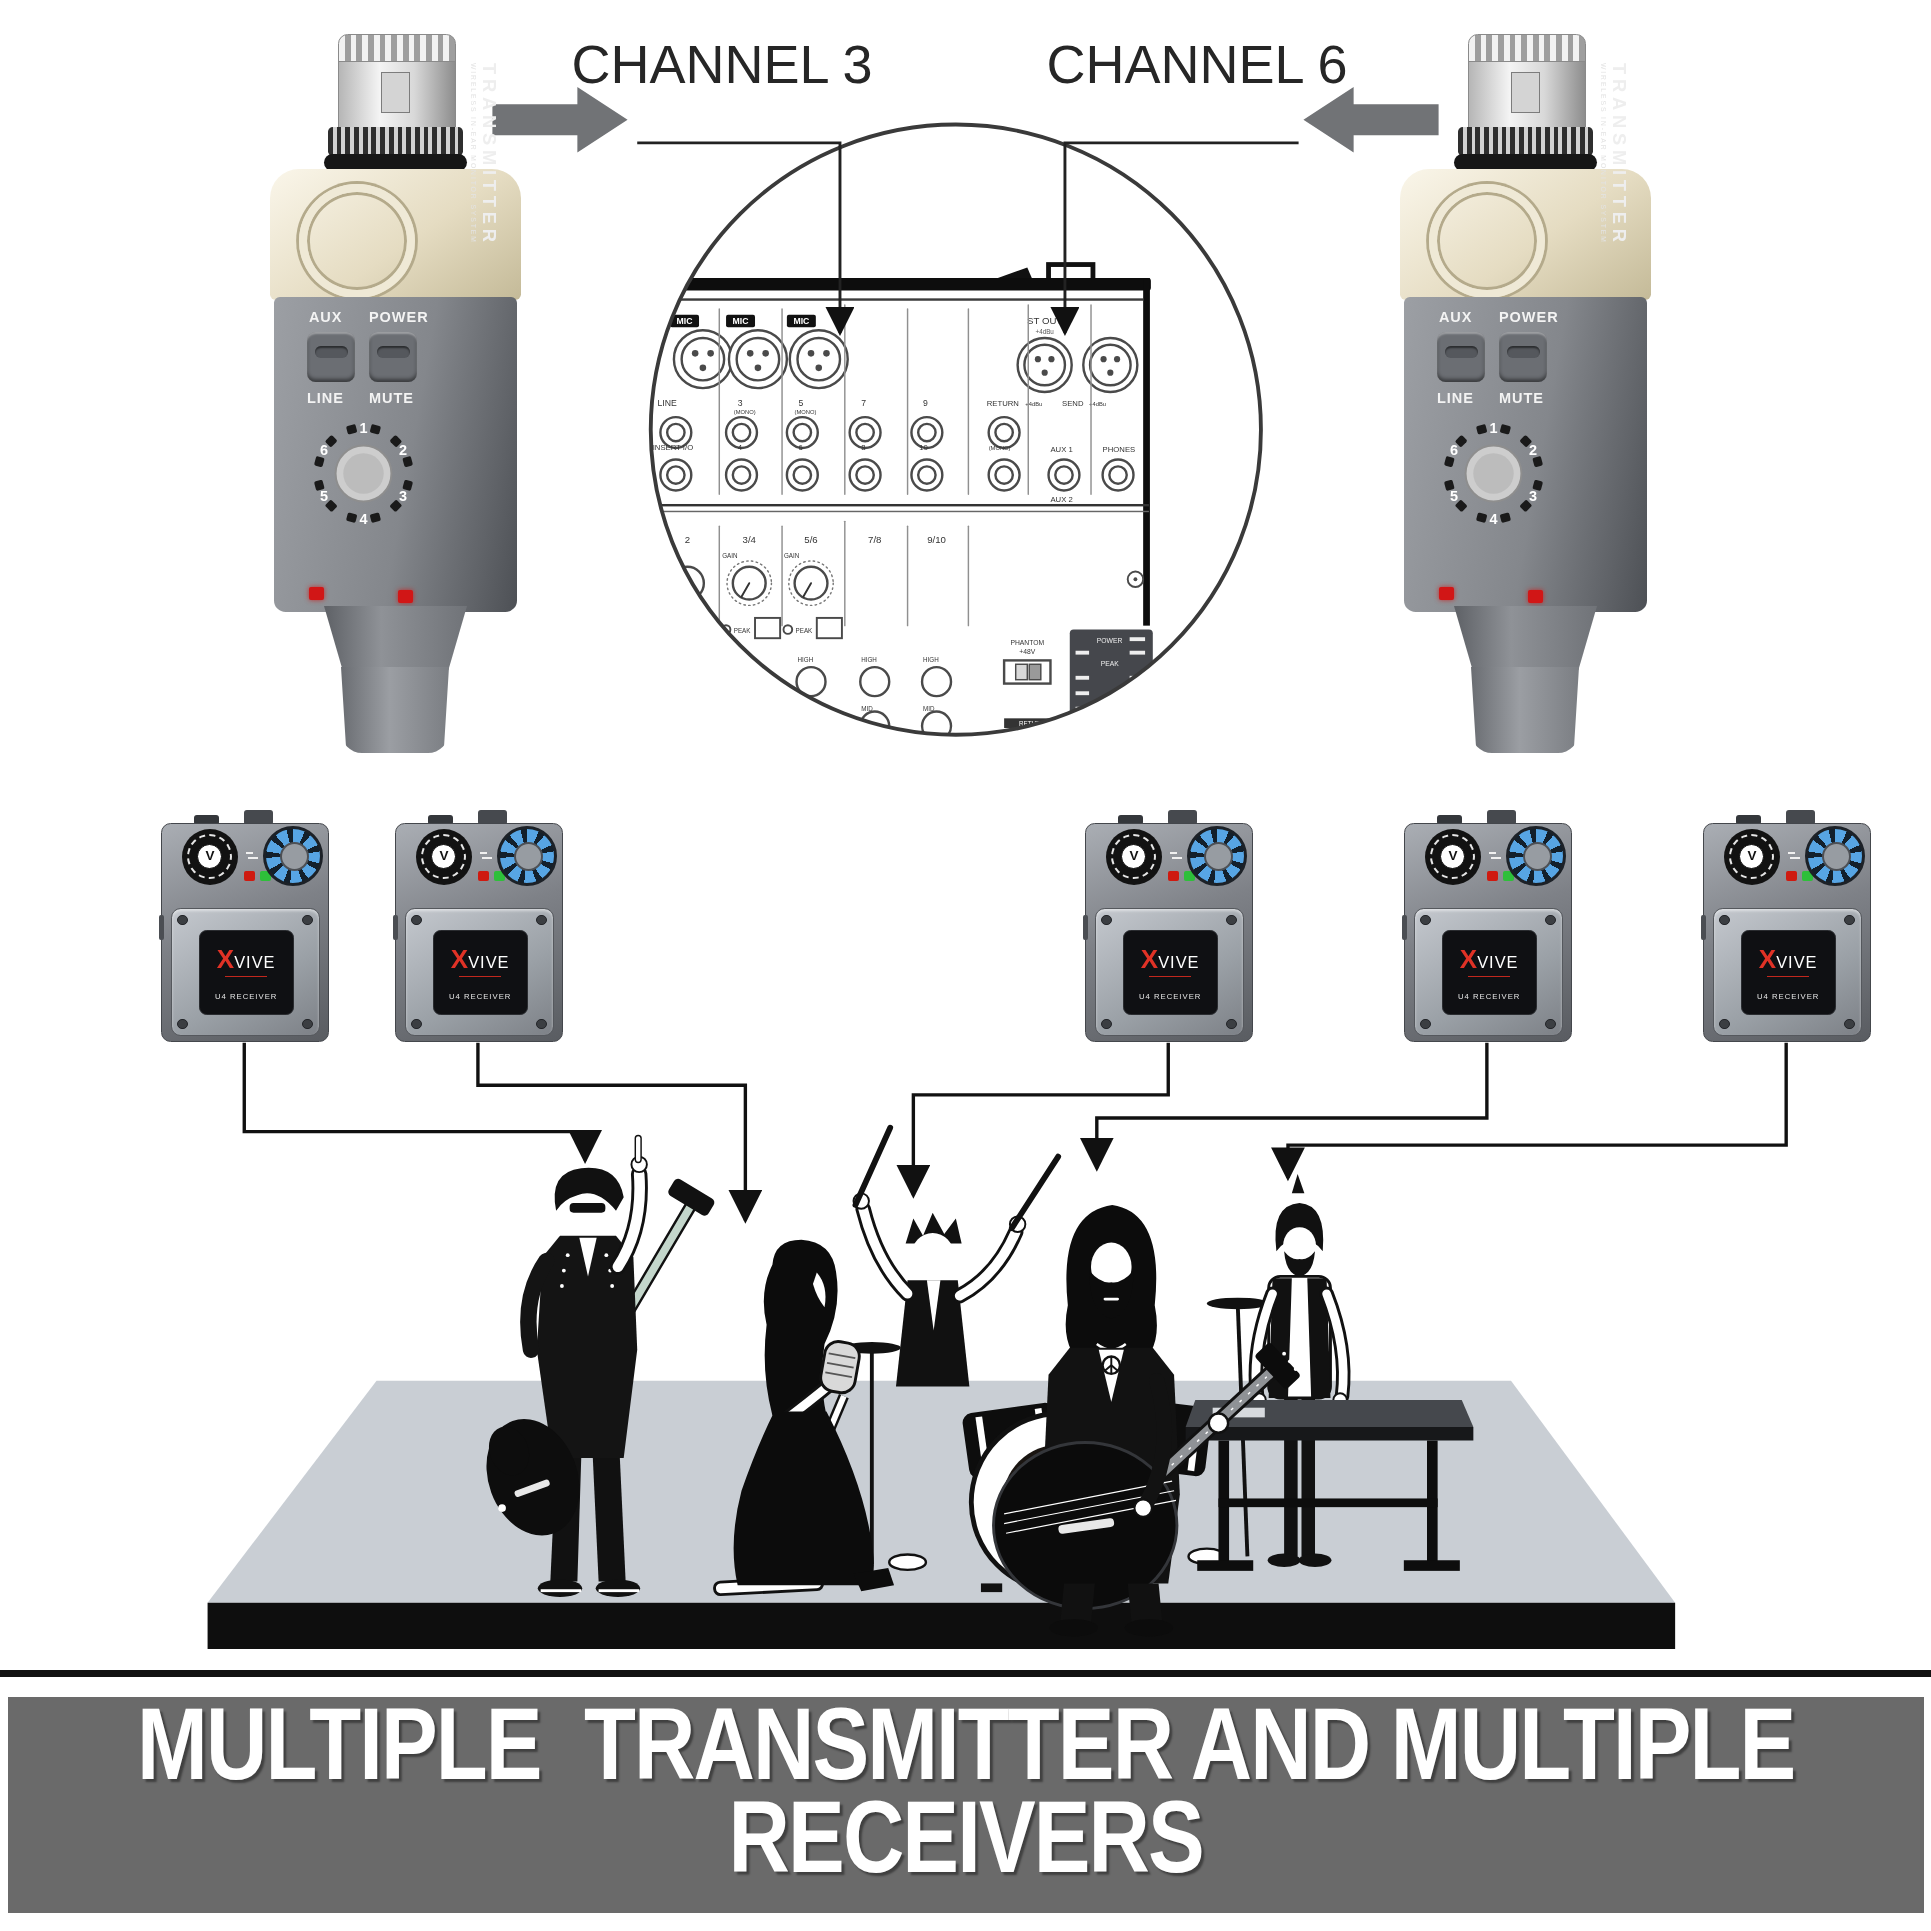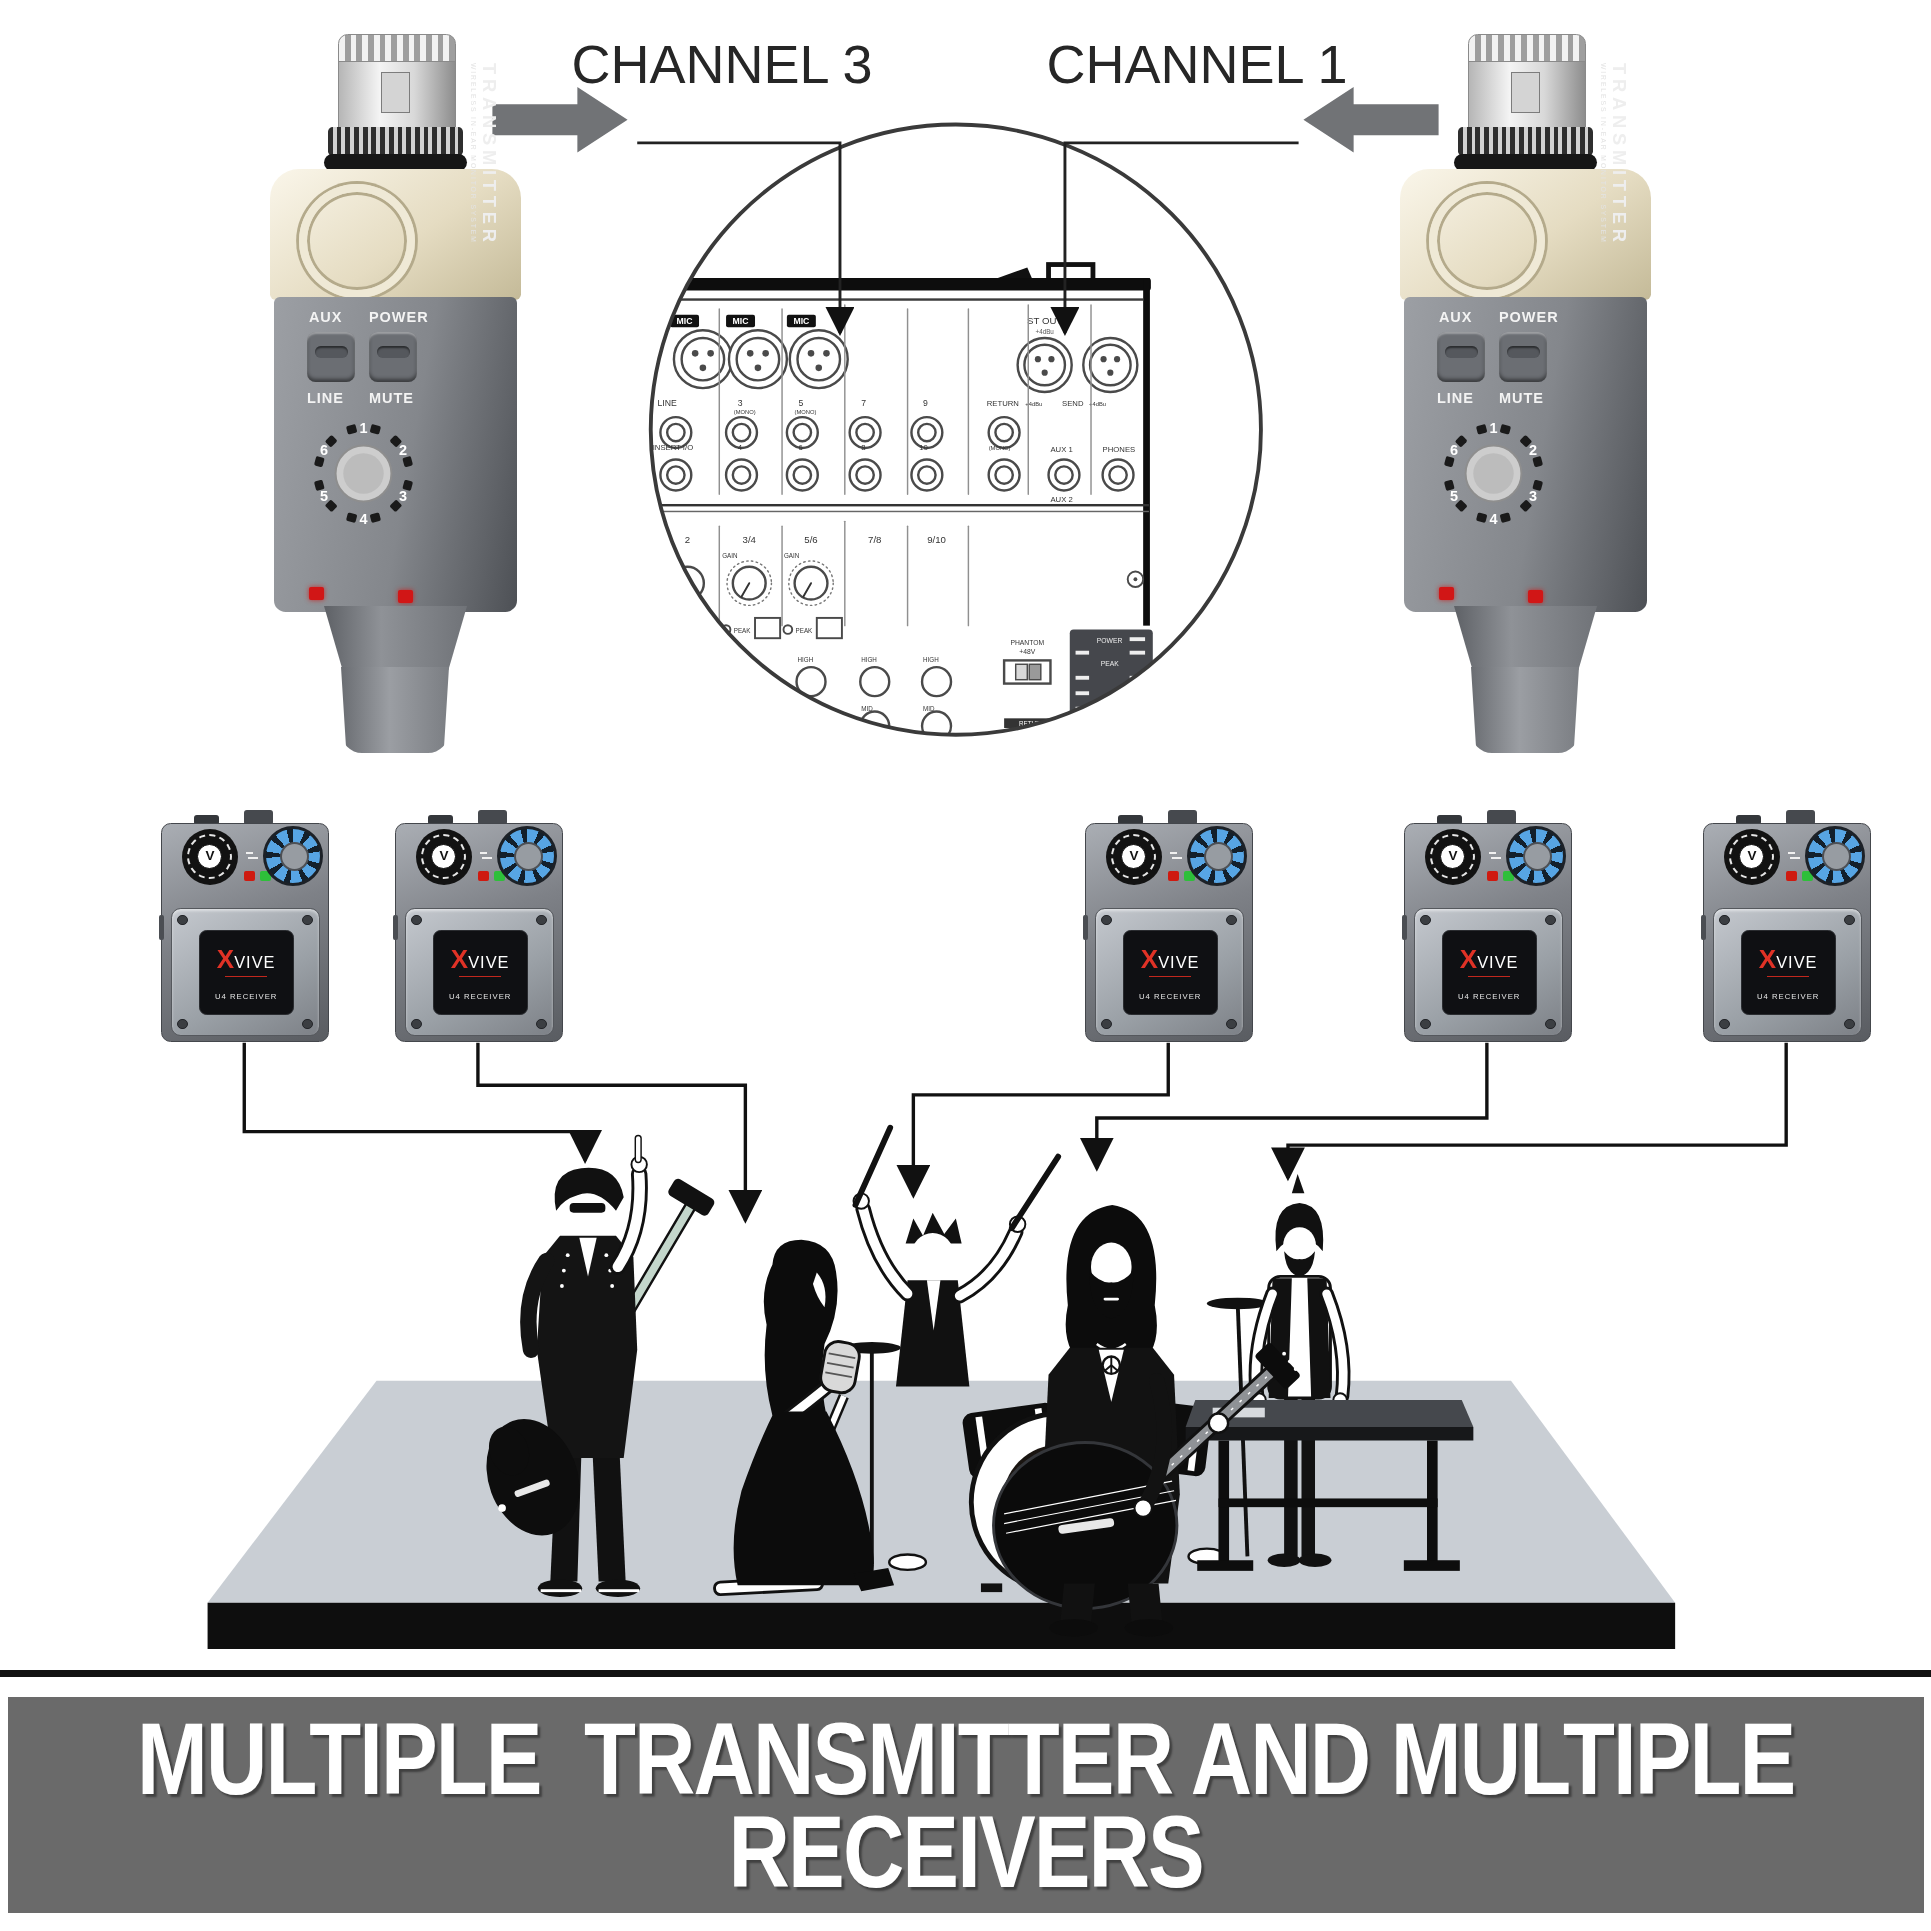--- a/index.html
+++ b/index.html
@@ -72,21 +72,21 @@
     border:1.9px solid #2a2c30;display:flex;flex-direction:column;align-items:center;justify-content:center;}
   .rx .lrow{display:flex;align-items:baseline;}
   .rx .lx{color:#e03226;font-size:26px;font-weight:bold;}
   .rx .lrest{color:#fff;font-size:16.4px;font-weight:normal;letter-spacing:1px;}
   .rx .lline{width:42px;height:1.9px;background:#c2271d;margin-top:1px;}
   .rx .lmodel{color:#e6e6e6;font-size:7.7px;letter-spacing:1px;margin-top:15px;}
 
   
   #sepline{position:absolute;left:0;top:1670px;width:1931px;height:6.8px;background:#121212;z-index:2;}
   #banner{position:absolute;left:7.7px;top:1697px;width:1916px;height:216px;background:#6a6a6a;z-index:2;
-    display:flex;flex-direction:column;align-items:center;justify-content:center;}
+    display:flex;flex-direction:column;align-items:center;}
   #banner .bline{color:#fff;font-weight:bold;font-size:85px;letter-spacing:-1.9px;line-height:93px;
     transform:scaleY(1.2);text-shadow:2.9px 2.9px 1.9px rgba(0,0,0,.4);white-space:pre;}
 </style>
 </head>
 <body>
 
 <div id="canvas">
 
   <svg id="scene" width="1931" height="1931" viewBox="0 0 2000 2000">
     <defs>
@@ -491,21 +491,21 @@
       <path d="M1198,1430 Q1218,1500 1188,1556" stroke="#121212" stroke-width="16" fill="none" stroke-linecap="round"></path>
       <circle cx="1184" cy="1562" r="9" fill="#fff" stroke="#111" stroke-width="2"></circle>
       <path d="M1102,1640 L1134,1640 L1130,1682 L1098,1682 Z" fill="#111"></path>
       <path d="M1168,1640 L1200,1640 L1204,1682 L1172,1682 Z" fill="#111"></path>
       <ellipse cx="1112" cy="1686" rx="25" ry="9" fill="#0c0c0c"></ellipse>
       <ellipse cx="1190" cy="1686" rx="25" ry="9" fill="#0c0c0c"></ellipse>
     </g>
   </svg>
 
   <div class="chlabel" id="ch1">CHANNEL 3</div>
-  <div class="chlabel" id="ch2">CHANNEL 1</div>
+  <div class="chlabel" id="ch2">CHANNEL 6</div>
 
   <div class="tx" style="left:270px">
     <div class="xlr-cap"></div>
     <div class="xlr-barrel">
         <div class="xlr-slot"></div>
       </div>
     <div class="xlr-knurl"></div>
     <div class="xlr-ring"></div>
     <div class="top">
         <div class="oval"></div>

